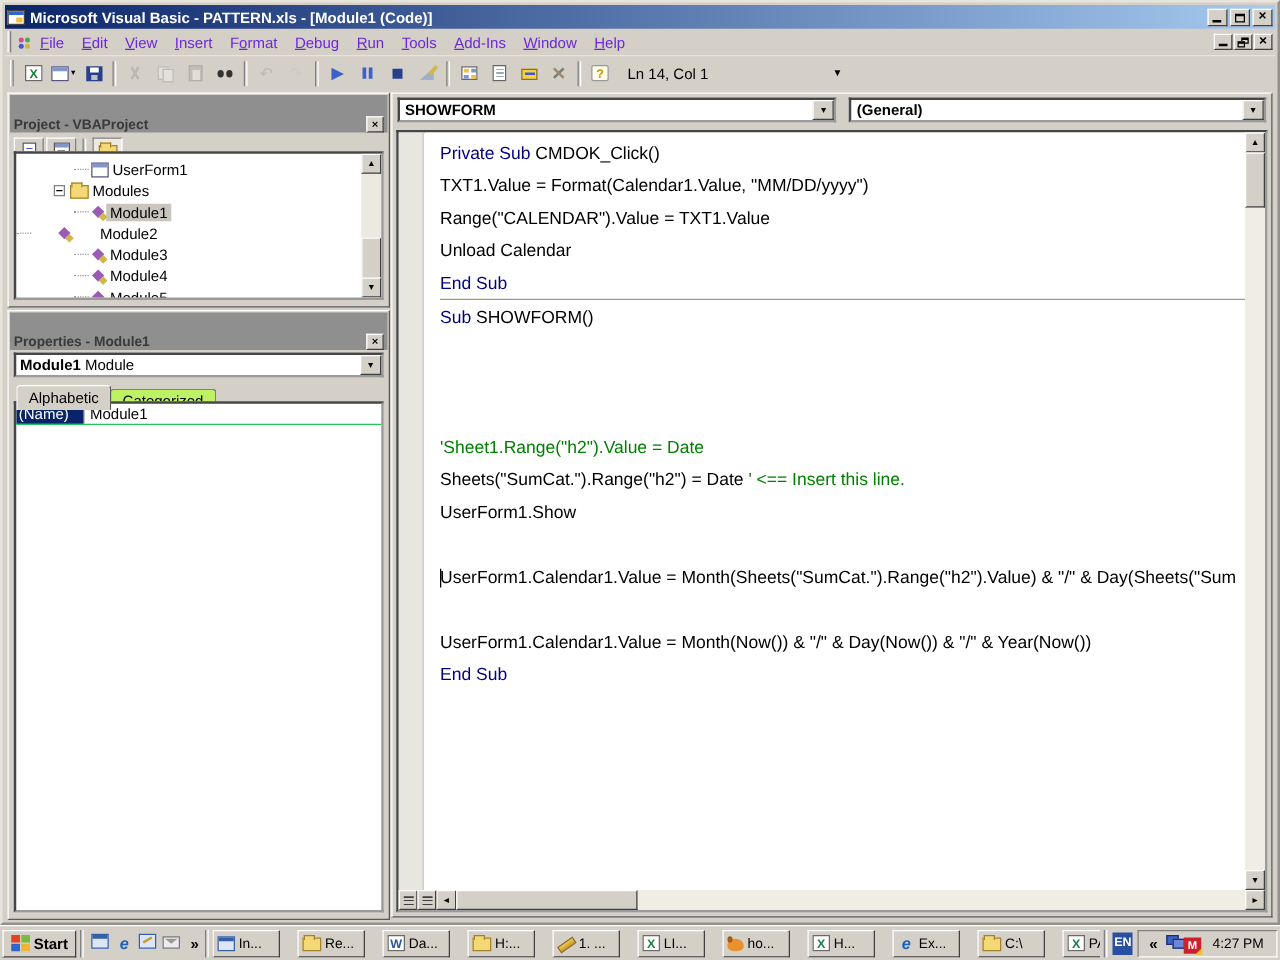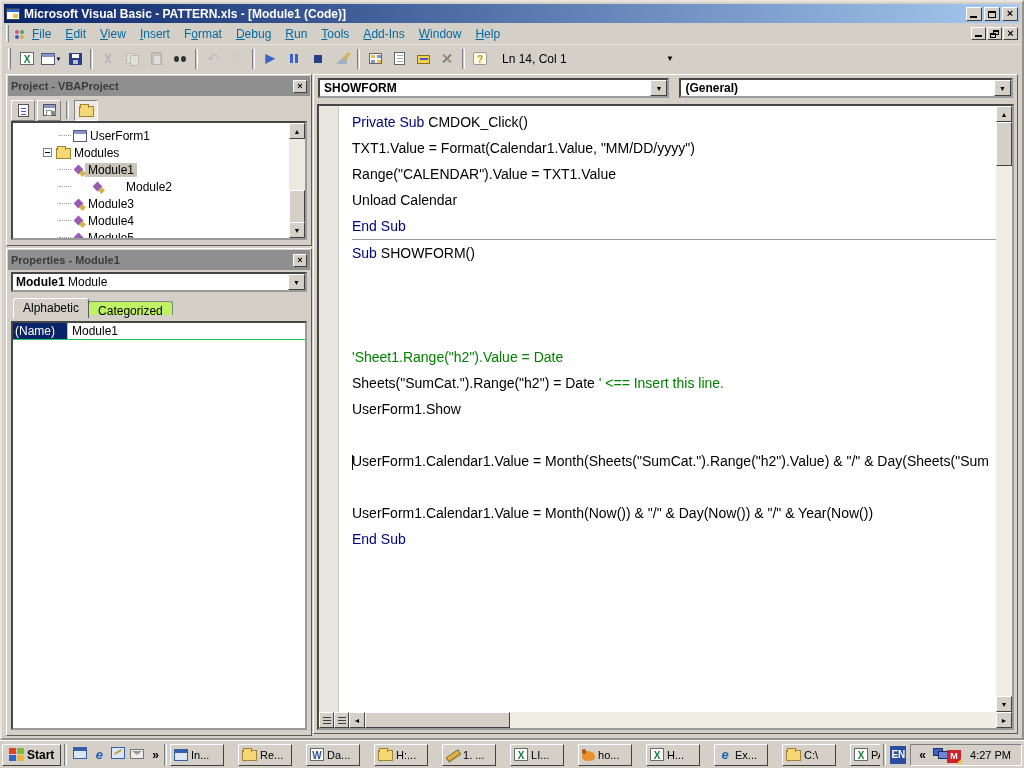--- a/index.html
+++ b/index.html
@@ -17,41 +17,41 @@
   .win-btns { margin-left:auto; display:flex; gap:2px; }
   .wbtn { width:16px; height:14px; font-size:9px; line-height:11px; text-align:center;
     border:1px solid; border-color:#fff #404040 #404040 #fff; background:#D4D0C8; color:#000; position:relative; }
   .glyph-min { position:absolute; left:3px; bottom:2px; width:7px; height:2px; background:#000; }
   .glyph-max { position:absolute; left:3px; top:3px; width:8px; height:7px; border:1px solid #000; border-top-width:2px; }
   .glyph-restore { position:absolute; left:5px; top:2px; width:6px; height:5px; border:1px solid #000; border-top-width:2px; background:#D4D0C8; }
   .glyph-restore2 { position:absolute; left:2px; top:5px; width:6px; height:5px; border:1px solid #000; border-top-width:2px; background:#D4D0C8; }
   .wbtn.closeb { font-weight:bold; font-size:11px; line-height:11px; }
 
   .menubar { height:22px; display:flex; align-items:center; flex:0 0 auto; border-bottom:1px solid #E8E4DC; }
-  .menu-item { padding:3px 7px; font-size:12px; color:#0369a1; white-space:nowrap; }
+  .menu-item { padding:3px 7px; font-size:12px; color:#6d28d9; white-space:nowrap; }
   #menu-items { display:flex; }
   .mdi-btns { margin-left:auto; display:flex; gap:1px; padding-right:2px; }
   .mdi-btns .wbtn { width:15px; height:13px; }
 
   .toolbar { height:27px; display:flex; align-items:center; flex:0 0 auto; padding-left:2px; }
   #toolbar-items { display:flex; align-items:center; }
   .tbtn { width:24px; height:22px; display:flex; align-items:center; justify-content:center; background:transparent; border:1px solid transparent; position:relative; }
   .tbtn .drop { font-size:7px; margin-left:1px; color:#000; }
   .tsep { width:3px; height:20px; border-left:1px solid #808080; border-right:1px solid #fff; margin:0 3px; }
   .ln-indicator { margin-left:6px; width:180px; height:20px; display:flex; align-items:center; padding:0 4px; font-size:12px; color:#000; }
   .ln-indicator .mini-arrow { margin-left:auto; font-size:8px; color:#000; }
 
   .client { flex:1; position:relative; background:#D4D0C8; }
 
   
   .panel { position:absolute; background:#D4D0C8; border:1px solid; border-color:#fff #5a5a5a #5a5a5a #fff; }
   #project-panel   { left:2px; top:2px;   width:306px; height:172px; }
   #properties-panel{ left:2px; top:176px; width:306px; height:488px; }
-  .panel-caption { height:20px; background:#8F8F8F; color:#3A3A3A; font-weight:bold; font-size:11px;
-    display:flex; align-items:center; padding:0 3px; margin:1px; }
+  .panel-caption { height:30px; background:#8F8F8F; color:#3A3A3A; font-weight:bold; font-size:11px;
+    display:flex; align-items:flex-end; padding:0 3px; margin:1px; }
   .cap-x { margin-left:auto; width:14px; height:13px; background:#D4D0C8; border:1px solid; border-color:#fff #404040 #404040 #fff;
     font-size:9px; font-weight:bold; line-height:11px; text-align:center; color:#000; }
 
   .proj-toolbar { height:26px; display:flex; align-items:center; padding:2px 4px; gap:2px; }
   .ptbtn { width:24px; height:21px; display:flex; align-items:center; justify-content:center;
     border:1px solid; border-color:#fff #808080 #808080 #fff; background:#D4D0C8; }
   .ptbtn.pressed { border-color:#808080 #fff #fff #808080; background:#ECEAE2; }
   .psep { width:3px; height:18px; border-left:1px solid #808080; border-right:1px solid #fff; margin:0 3px; }
 
   .tree-area { position:absolute; left:4px; right:4px; top:46px; bottom:5px; background:#fff;
@@ -360,21 +360,21 @@
             <div class="tree-row" style="padding-left: 30px;">
               <span class="expander"></span>
               <span class="ic folder-open-icon"></span>
               <span class="lbl">Modules</span>
             </div>
             <div class="tree-row selected" style="padding-left: 46px;">
               <span class="connector"></span>
               <span class="ic module-icon"></span>
               <span class="lbl">Module1</span>
             </div>
-            <div class="tree-row" style="padding-left: 46px; gap: 19px;">
+            <div class="tree-row" style=" gap: 19px;">
               <span class="connector"></span>
               <span class="ic module-icon"></span>
               <span class="lbl">Module2</span>
             </div>
             <div class="tree-row" style="padding-left: 46px;">
               <span class="connector"></span>
               <span class="ic module-icon"></span>
               <span class="lbl">Module3</span>
             </div>
             <div class="tree-row" style="padding-left: 46px;">

